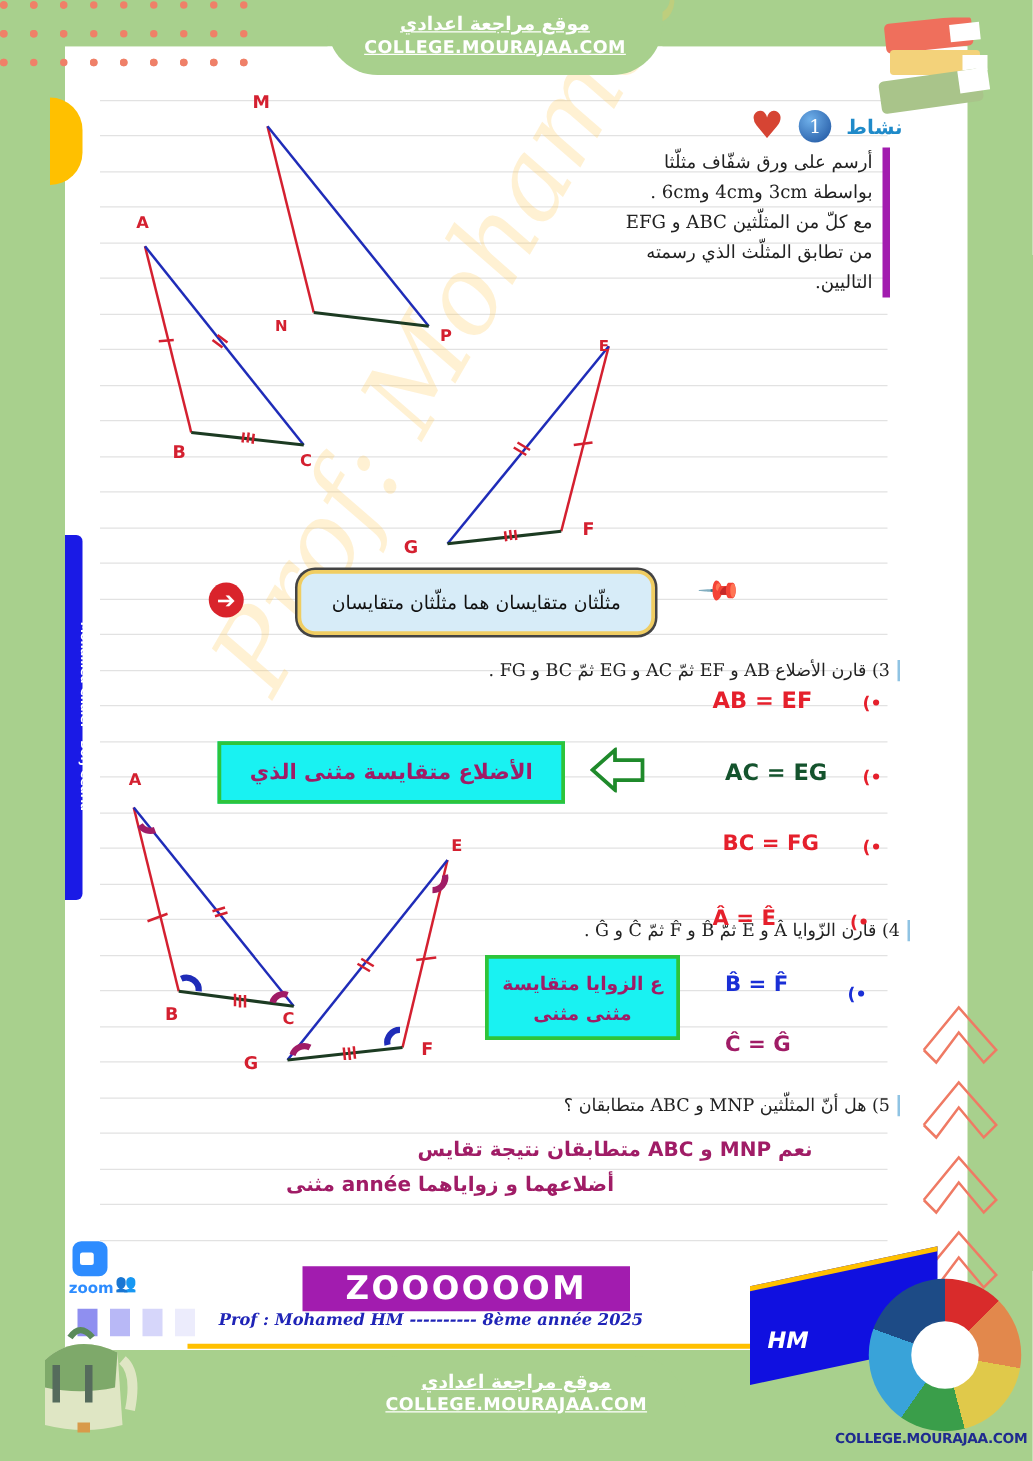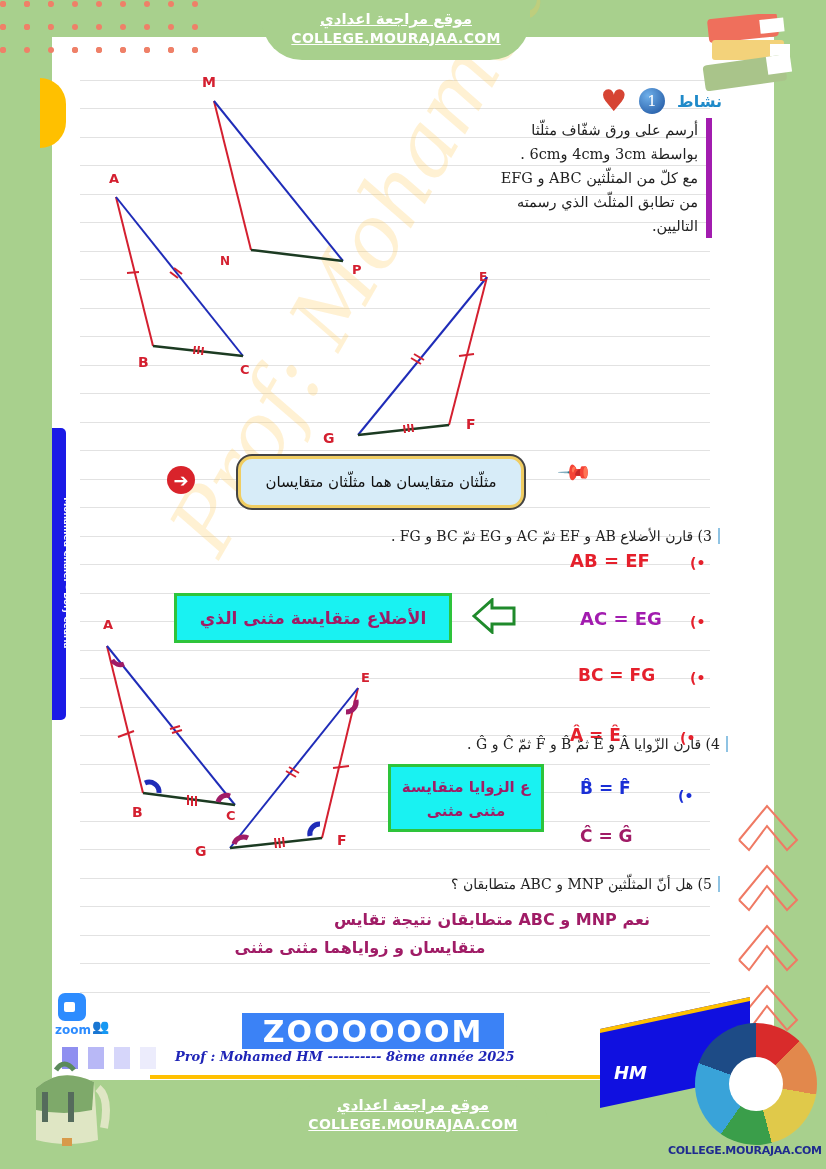--- a/index.html
+++ b/index.html
@@ -22,21 +22,21 @@
   .heart{font-size:30px;color:#d64433;line-height:26px;}
   .activity-text{position:absolute;left:482px;top:118px;width:216px;direction:rtl;text-align:right;font-family:"DejaVu Serif",serif;font-size:14.5px;line-height:24px;color:#222;padding-right:8px;border-right:6px solid #a21caf;}
   .callout{position:absolute;left:238px;top:456px;width:280px;height:46px;background:#d7ecf8;border:3px solid #f0cd62;border-radius:14px;box-shadow:0 0 0 2px #444;display:flex;align-items:center;justify-content:center;direction:rtl;font-size:15px;color:#111;}
   .red-arrow{position:absolute;left:167px;top:466px;width:28px;height:28px;border-radius:50%;background:#d9232b;color:#fff;font-size:18px;font-weight:bold;display:flex;align-items:center;justify-content:center;}
   .pin{position:absolute;left:562px;top:460px;font-size:22px;color:#e1463b;transform:rotate(45deg);}
   .q{position:absolute;direction:rtl;text-align:right;font-family:"DejaVu Serif",serif;font-size:14px;color:#222;border-right:2px solid #8fc3e3;padding-right:6px;}
   .hand{position:absolute;font-family:"DejaVu Sans",sans-serif;font-weight:bold;}
   .box{position:absolute;background:#19f2f2;border:3px solid #2ec43b;color:#a01c66;direction:rtl;text-align:center;font-size:17px;font-weight:bold;}
   .green-arrow{position:absolute;left:472px;top:598px;}
   .sig{position:absolute;left:175px;top:1049px;font-family:"DejaVu Serif",serif;font-weight:bold;font-style:italic;font-size:13px;color:#1f24b7;}
-  .zoom-banner{position:absolute;left:242px;top:1013px;width:262px;height:36px;background:#3b82f6;color:#fff;font-size:30px;font-weight:bold;display:flex;align-items:center;justify-content:center;letter-spacing:2px;}
+  .zoom-banner{position:absolute;left:242px;top:1013px;width:262px;height:36px;background:#a21caf;color:#fff;font-size:26px;font-weight:bold;display:flex;align-items:center;justify-content:center;letter-spacing:2px;}
   .zoom-logo{position:absolute;left:58px;top:993px;width:28px;height:28px;border-radius:7px;background:#2d8cff;}
   .zoom-logo:after{content:"";position:absolute;left:6px;top:9px;width:11px;height:10px;background:#fff;border-radius:2px;}
   .zoom-word{position:absolute;left:55px;top:1023px;color:#2d8cff;font-size:12px;font-weight:bold;}
   .people{position:absolute;left:92px;top:1018px;color:#e32;font-size:14px;}
   .yellow-line{position:absolute;left:150px;top:1075px;width:460px;height:4px;background:#ffc000;}
   .squares{position:absolute;left:62px;top:1047px;display:flex;gap:10px;}
   .squares div{width:16px;height:22px;}
   .hm-badge{position:absolute;left:600px;top:1013px;width:150px;height:75px;background:#1010e0;transform:skewY(-12deg);border-top:4px solid #ffc000;}
   .hm-badge span{position:absolute;left:14px;top:36px;color:#fff;font-weight:bold;font-style:italic;font-size:18px;transform:skewY(12deg);}
   .wheel{position:absolute;left:695px;top:1023px;width:122px;height:122px;border-radius:50%;background:conic-gradient(#d92b2b 0 45deg,#e2884c 45deg 100deg,#e0c94a 100deg 165deg,#3a9e4a 165deg 215deg,#39a3d9 215deg 290deg,#1d4b86 290deg 360deg);}
@@ -269,21 +269,21 @@
 
 <div class="red-arrow">➔</div>
 <div class="callout">
     <span>مثلّثان متقايسان هما مثلّثان متقايسان</span>
   </div>
 <div class="pin">📌</div>
 
 <div class="q" style="left:330px;top:528px;width:382px;"><span>3) قارن الأضلاع AB و EF ثمّ AC و EG ثمّ BC و FG .</span></div>
 <span class="hand" style="left:570px;top:550px;color:#e5202c;font-size:18px">AB = EF</span>
 <span class="hand" style="left:690px;top:555px;color:#e5202c;font-size:14px">(•</span>
-<span class="hand" style="left:580px;top:608px;color:#a21caf;font-size:18px">AC = EG</span>
+<span class="hand" style="left:580px;top:608px;color:#14532d;font-size:18px">AC = EG</span>
 <span class="hand" style="left:690px;top:614px;color:#e5202c;font-size:14px">(•</span>
 <span class="hand" style="left:578px;top:665px;color:#e5202c;font-size:17px">BC = FG</span>
 <span class="hand" style="left:690px;top:670px;color:#e5202c;font-size:14px">(•</span>
 <div class="box" style="left:174px;top:593px;width:272px;height:44px;line-height:44px"><span>الأضلاع متقايسة مثنى الذي</span></div>
 <svg class="green-arrow" width="46" height="36">
     <polygon points="2,18 20,2 20,10 42,10 42,26 20,26 20,34" fill="#fff" stroke="#1f8a2b" stroke-width="3"></polygon>
   </svg>
 
 <div class="q" style="left:388px;top:700px;width:332px;margin-top:36px;"><span>4) قارن الزّوايا Â و Ê ثمّ B̂ و F̂ ثمّ Ĉ و Ĝ .</span></div>
 <span class="hand" style="left:570px;top:725px;color:#e5202c;font-size:17px">Â = Ê</span>
@@ -291,21 +291,21 @@
 <span class="hand" style="left:580px;top:778px;color:#1a2fd6;font-size:17px">B̂ = F̂</span>
 <span class="hand" style="left:678px;top:788px;color:#1a2fd6;font-size:14px">(•</span>
 <span class="hand" style="left:580px;top:826px;color:#a01c66;font-size:17px">Ĉ = Ĝ</span>
 <div class="box" style="left:388px;top:764px;width:156px;height:68px;font-size:15px;line-height:24px;padding-top:8px;box-sizing:border-box">
   <div>ع الزوايا متقايسة</div>
   <div>مثنى مثنى</div>
 </div>
 
 <div class="q" style="left:380px;top:876px;width:332px;"><span>5) هل أنّ المثلّثين MNP و ABC متطابقان ؟</span></div>
 <div class="hand" style="left:110px;top:910px;width:540px;direction:rtl;text-align:right;color:#a01c66;font-size:16px">نعم MNP و ABC متطابقان نتيجة تقايس</div>
-<div class="hand" style="left:190px;top:938px;width:340px;direction:rtl;text-align:center;color:#a01c66;font-size:16px">متقايسان و زواياهما مثنى مثنى</div>
+<div class="hand" style="left:190px;top:938px;width:340px;direction:rtl;text-align:center;color:#a01c66;font-size:16px">أضلاعهما و زواياهما année مثنى</div>
 
 <svg class="chev" style="top:792px" width="66" height="240">
   <g fill="none" stroke="#ef7a64" stroke-width="2">
     <polyline points="2,48 30,14 60,48 50,58 30,34 12,58 2,48"></polyline>
     <polyline points="2,108 30,74 60,108 50,118 30,94 12,118 2,108"></polyline>
     <polyline points="2,168 30,134 60,168 50,178 30,154 12,178 2,168"></polyline>
     <polyline points="2,228 30,194 60,228 50,238 30,214 12,238 2,228"></polyline>
   </g>
 </svg>
 

